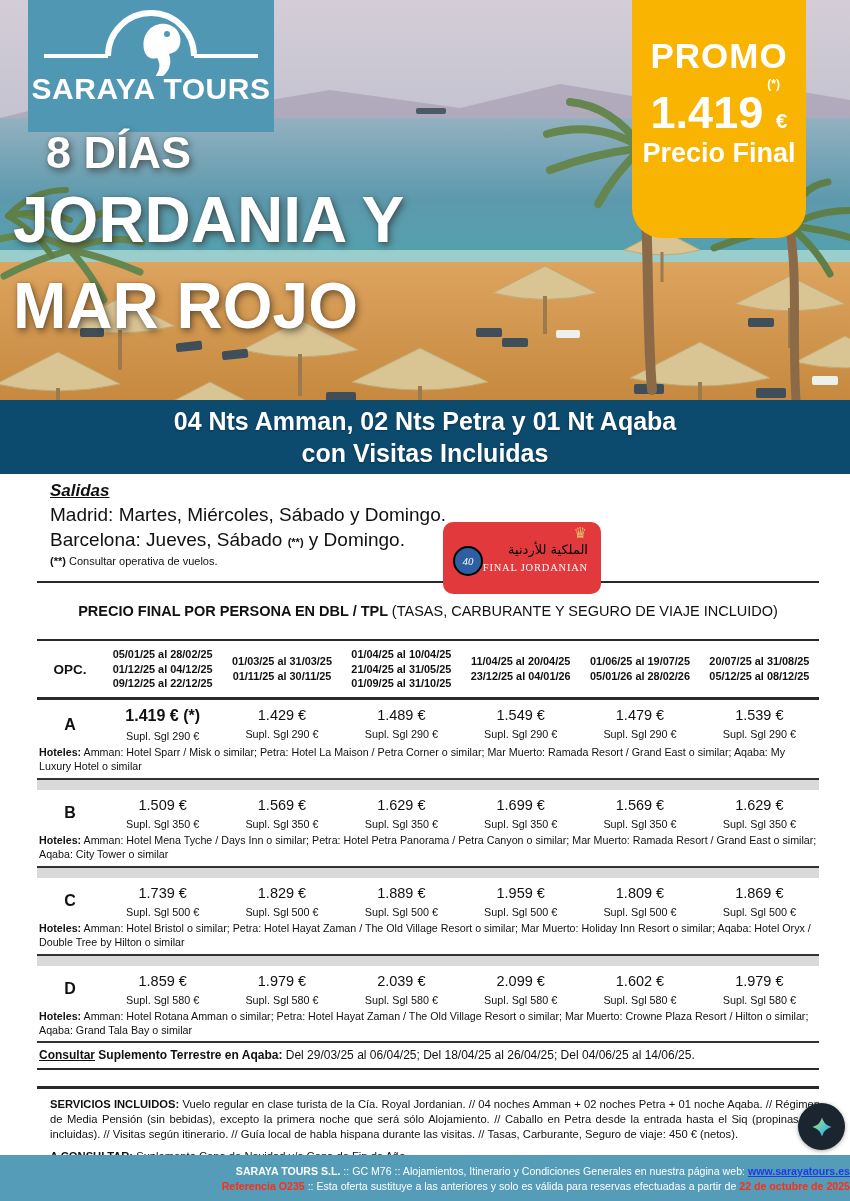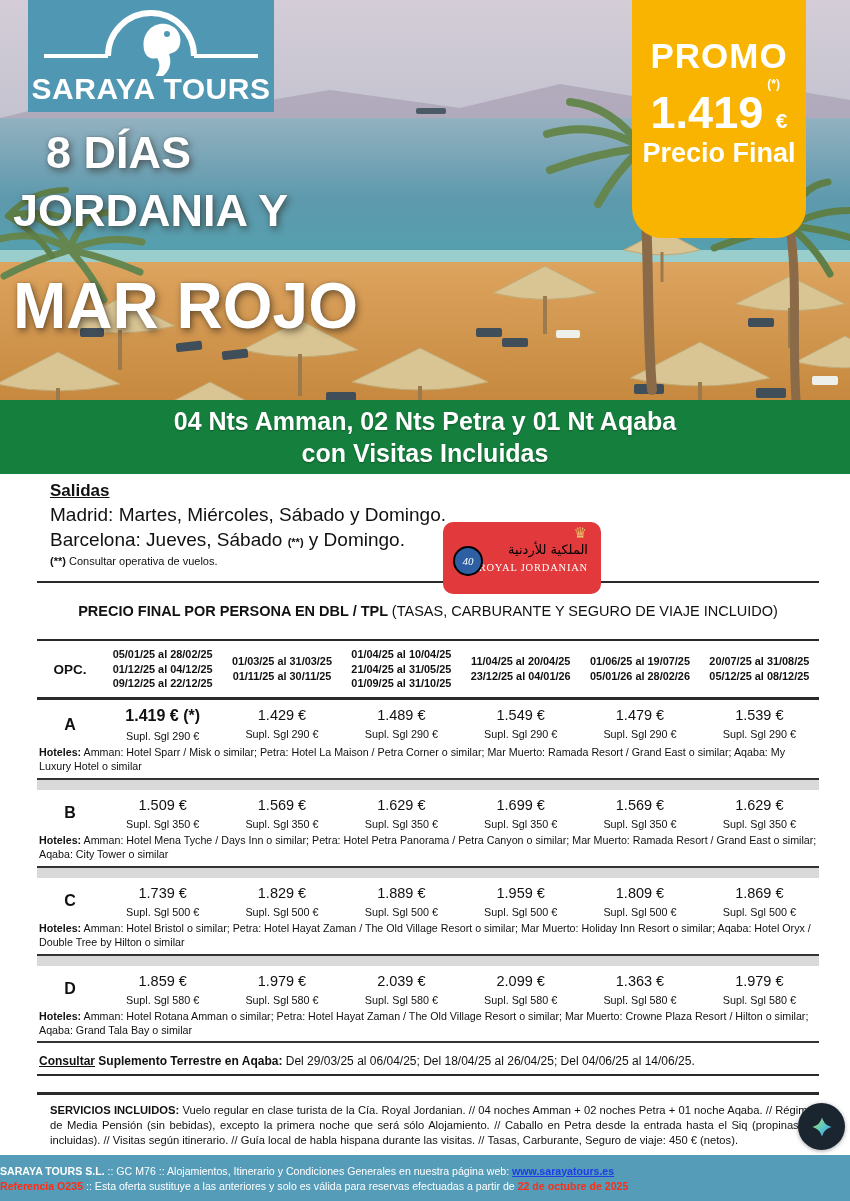--- a/index.html
+++ b/index.html
@@ -7,53 +7,53 @@
     width:850px;height:1201px;position:relative;overflow:hidden;
     background:#ffffff;font-family:"Liberation Sans",sans-serif;color:#111;
   }
   .b{font-weight:700;}
   .u{text-decoration:underline;}
 
   
   .hero{position:absolute;left:0;top:0;width:850px;height:400px;overflow:hidden;}
   .hero-bg{position:absolute;left:0;top:0;}
   .logo-box{
-    position:absolute;left:28px;top:0;width:246px;height:112px;
+    position:absolute;left:28px;top:0;width:246px;height:132px;
     background:#4f97b3;display:flex;flex-direction:column;align-items:center;
   }
   .logo-text{color:#fff;font-weight:700;font-size:30px;letter-spacing:.5px;margin-top:-4px;}
   .promo{
     position:absolute;left:632px;top:0;width:174px;height:238px;
     background:#f8b400;border-radius:0 0 30px 30px;color:#fff;text-align:center;
   }
   .promo-label{font-size:35px;font-weight:700;margin-top:36px;letter-spacing:1px;}
   .promo-ast{font-size:12px;font-weight:700;text-align:right;margin:2px 26px 0 0;line-height:1;}
   .promo-price{font-size:45px;font-weight:700;line-height:1;margin-top:0px;}
   .promo-price .pp-cur{font-size:21px;font-weight:700;}
   .promo-sub{font-size:27px;font-weight:700;margin-top:3px;}
   .days,.title1,.title2{
     position:absolute;color:#fff;font-weight:700;line-height:1;
     text-shadow:2px 3px 7px rgba(40,30,20,.6),0 0 2px rgba(0,0,0,.25);
   }
   .days{left:46px;top:130px;font-size:45px;}
-  .title1{left:13px;top:188px;font-size:45px;}
+  .title1{left:13px;top:188px;font-size:64px;}
   .title2{left:13px;top:274px;font-size:64px;}
 
   
   .band{
-    position:absolute;left:0;top:400px;width:850px;height:74px;background:#15803d;
+    position:absolute;left:0;top:400px;width:850px;height:74px;background:#0c4a6e;
     display:flex;flex-direction:column;justify-content:center;align-items:center;
     color:#fff;font-weight:700;font-size:25px;line-height:1.28;
     text-shadow:0 1px 2px rgba(0,0,0,.3);
   }
 
   
   .content{position:absolute;left:0;top:474px;width:850px;}
   .validity{margin:8px 30px 0 50px;font-size:20px;font-weight:700;}
-  .salidas{margin:7px 0 0 50px;font-size:17px;font-weight:700;text-decoration:underline;}
+  .salidas{margin:7px 0 0 50px;font-size:17px;font-weight:700;text-decoration:underline;font-style:italic;}
   .dep{margin:3px 0 0 50px;font-size:19px;}
   .dep .small-note{font-size:11px;font-weight:700;}
   .footnote{margin:4px 0 0 50px;font-size:11px;}
 
   .rj{
     position:absolute;left:443px;top:48px;width:158px;height:72px;
     background:#e23a3c;border-radius:10px;color:#fff;
   }
   .rj-crown{position:absolute;right:14px;top:3px;color:#e8c067;font-size:15px;line-height:1;}
   .rj-arabic{position:absolute;right:13px;top:20px;font-size:13px;font-family:"DejaVu Sans",sans-serif;color:#000000;}
@@ -72,32 +72,32 @@
   .opc-h{font-weight:700;font-size:13.5px;text-align:center;align-self:center;}
   .datecell{font-size:10.9px;font-weight:700;text-align:center;white-space:pre-line;line-height:1.35;align-self:center;}
   .prow{padding:7px 0 4px;}
   .opc{font-weight:700;font-size:16px;text-align:center;align-self:center;}
   .pricecell{text-align:center;}
   .price{font-size:14.5px;}
   .promo-em{font-weight:700;font-size:16px;}
   .suppl{font-size:10.8px;margin-top:5px;}
   .hotels{font-size:10.7px;line-height:1.3;padding:0 2px 4px;border-bottom:2px solid #333;}
   .spacer{height:10px;background:#d9d9d9;}
-  .consultar{font-size:12px;padding:11px 2px 6px;border-bottom:2px solid #2a2a2a;}
+  .consultar{font-size:12px;padding:5px 2px 6px;border-bottom:2px solid #2a2a2a;}
   .rule{border-top:3px solid #2a2a2a;margin:16px 31px 0 37px;}
 
   
   .sections{margin:8px 30px 0 50px;}
   .sec{font-size:11.2px;line-height:1.3;text-align:justify;margin:0 0 8px;}
   .lead{font-weight:700;}
 
   
   .footer{
     position:absolute;left:0;top:1155px;width:850px;height:46px;background:#549cb8;
-    display:flex;flex-direction:column;justify-content:center;align-items:flex-start;
+    display:flex;flex-direction:column;justify-content:center;align-items:flex-end;
     color:#fff;font-size:10.6px;
   }
   .f1{margin-bottom:3px;}
   .fb{font-weight:700;}
   .flink{color:#1f3be8;font-weight:700;text-decoration:underline;cursor:pointer;}
   .fred{color:#ff2d16;font-weight:700;}
 
   
   .widget{
     position:absolute;left:798px;top:1103px;width:47px;height:47px;border-radius:50%;
@@ -259,21 +259,21 @@
 
 <div class="content">
   <div class="salidas">Salidas</div>
   <div class="dep">Madrid: Martes, Miércoles, Sábado y Domingo.</div>
   <div class="dep"><span>Barcelona: Jueves, Sábado </span><span class="small-note">(**)</span><span> y Domingo.</span></div>
   <div class="footnote"><span class="b">(**)</span><span> Consultar operativa de vuelos.</span></div>
 
   <div class="rj">
     <div class="rj-crown">♛</div>
     <div class="rj-arabic">الملكية للأردنية</div>
-    <div class="rj-name">ROYAL JORDANIAN</div>
+    <div class="rj-name">FINAL JORDANIAN</div>
     <div class="rj-badge">
         <span>40</span>
       </div>
   </div>
 
   <div class="ptable">
     <div class="t-title"><span class="b">PRECIO FINAL POR PERSONA EN DBL / TPL </span><span>(TASAS, CARBURANTE Y SEGURO DE VIAJE INCLUIDO)</span></div>
 
     <div class="grid t-head">
       <div class="opc-h">OPC.</div>
@@ -395,21 +395,21 @@
         </div>
       <div class="pricecell">
           <div class="price">2.039 €</div>
           <div class="suppl">Supl. Sgl 580 €</div>
         </div>
       <div class="pricecell">
           <div class="price">2.099 €</div>
           <div class="suppl">Supl. Sgl 580 €</div>
         </div>
       <div class="pricecell">
-          <div class="price">1.363 €</div>
+          <div class="price">1.602 €</div>
           <div class="suppl">Supl. Sgl 580 €</div>
         </div>
       <div class="pricecell">
           <div class="price">1.979 €</div>
           <div class="suppl">Supl. Sgl 580 €</div>
         </div>
     </div>
     <div class="hotels"><span class="b">Hoteles:</span> <span>Amman: Hotel Rotana Amman o similar; Petra: Hotel Hayat Zaman / The Old Village Resort o similar;  Mar Muerto: Crowne Plaza Resort / Hilton o similar; Aqaba: Grand Tala Bay o similar</span></div>
 
     <div class="consultar"><span class="b u">Consultar</span><span class="b"> Suplemento Terrestre en Aqaba:</span><span> Del 29/03/25 al 06/04/25; Del 18/04/25 al 26/04/25; Del 04/06/25 al 14/06/25.</span></div>

